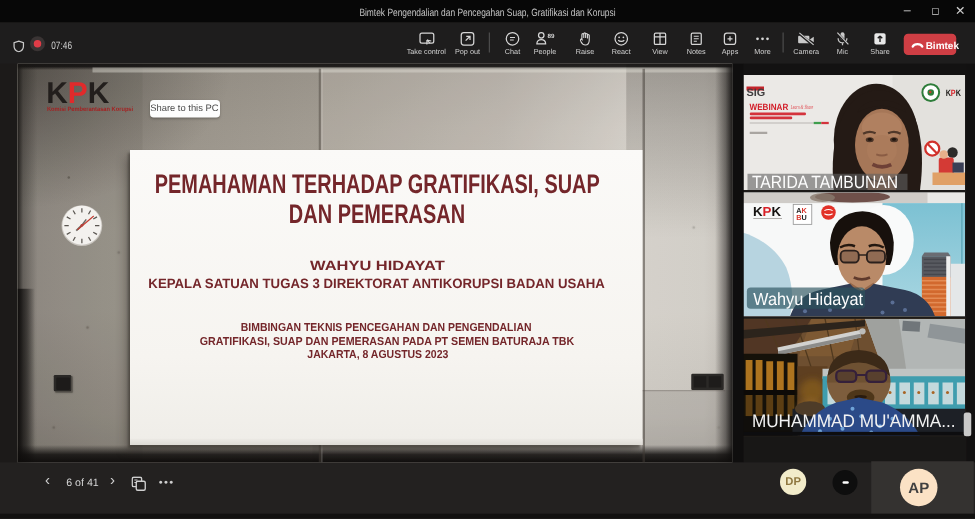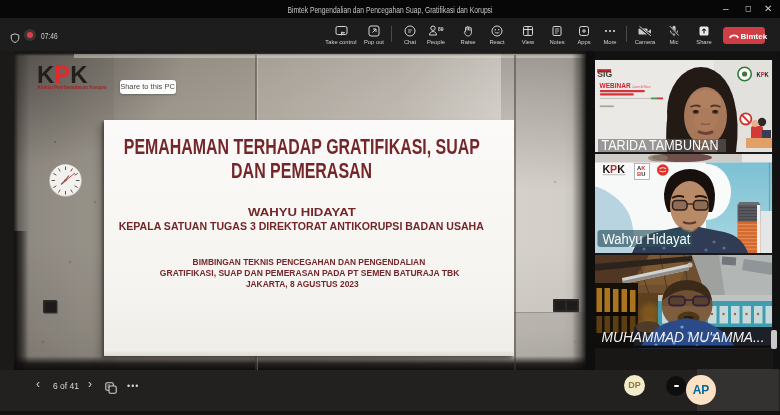--- a/index.html
+++ b/index.html
@@ -381,21 +381,21 @@
         <text x="43" y="16.4" font-family="Liberation Sans" font-weight="bold" font-size="5.8" fill="#1a1a1a">A<tspan fill="#d8332a">K</tspan></text>
         <text x="43" y="22.4" font-family="Liberation Sans" font-weight="bold" font-size="5.8" fill="#d8332a">B<tspan fill="#1a1a1a">U</tspan></text>
         <circle cx="68.8" cy="16" r="5.8" fill="#e23128"></circle>
         <path d="M65.5 14.5 q3.3 -1.8 6.6 0 M65.5 17 q3.3 1.8 6.6 0" stroke="#fff" stroke-width="0.9" fill="none"></path>
 
         <rect x="3.5" y="76" width="94.5" height="17" rx="3" fill="rgba(44,84,94,0.66)"></rect>
         <text x="8.5" y="89.8" font-family="Liberation Sans" font-size="14" fill="#fdfdfd" textLength="88" lengthAdjust="spacingAndGlyphs">Wahyu Hidayat</text>
       </svg>
     </div>
 
-    <div class="abs thumb" id="thumb3" style="top:204px; height:93.5px; background:#55432f;font-style:italic;">
+    <div class="abs thumb" id="thumb3" style="top:204px; height:93.5px; background:#55432f;">
       <svg width="178" height="93.5" viewBox="0 0 178 93.5">
 
         <rect x="0" y="0" width="178" height="48" fill="#6e4f30"></rect>
         <path d="M0 0 L55 0 L25 48 L0 48 Z" fill="#513624"></path>
         <path d="M55 0 L95 0 L85 30 L45 30 Z" fill="#7d5933"></path>
 
         <path d="M98 0 L178 0 L178 48 L115 48 Z" fill="#b2b6b5"></path>
         <path d="M98 0 L125 0 L132 48 L115 48 Z" fill="#9fa19e"></path>
         <path d="M150 4 L178 8 L178 20 L148 15 Z" fill="#8f9598"></path>
         <rect x="128" y="2" width="14" height="8" fill="#70767a" transform="rotate(4 135 6)"></rect>
@@ -514,16 +514,16 @@
         <path d="M2.5 3 H5 M2.5 5 H4.4" stroke="#cfcfcf" stroke-width="0.9"></path>
         <rect x="4" y="4" width="7.2" height="7.2" rx="1.2" fill="#232120" stroke="#cfcfcf" stroke-width="1.1"></rect>
       </svg>
   </div>
   <div class="abs" style="left:127px; top:381px; font-size:9px; color:#cfcfcf; letter-spacing:1px;">•••</div>
 
   <div class="abs circ" style="left:624px; top:375px; width:21px; height:21px; background:#f2ecca; color:#8f7840; font-size:9px; line-height:21px;">DP</div>
   <div class="abs circ" style="left:666px; top:376px; width:20px; height:20px; background:#0e0e0e;"></div>
   <div class="abs" style="left:673.5px; top:385px; width:5px; height:2px; background:#fff; border-radius:1px;"></div>
   <div class="abs" style="left:697px; top:369px; width:82px; height:42px; background:#343230;"></div>
-  <div class="abs circ" style="left:686px; top:375px; width:30px; height:30px; background:#fbe2c5; color:#0369a1; font-size:12px; line-height:30px;">AP</div>
+  <div class="abs circ" style="left:720px; top:375px; width:30px; height:30px; background:#fbe2c5; color:#404040; font-size:12px; line-height:30px;">AP</div>
 
   <div class="abs" id="bottomstrip"></div>
 </div>
 
 </body></html>

